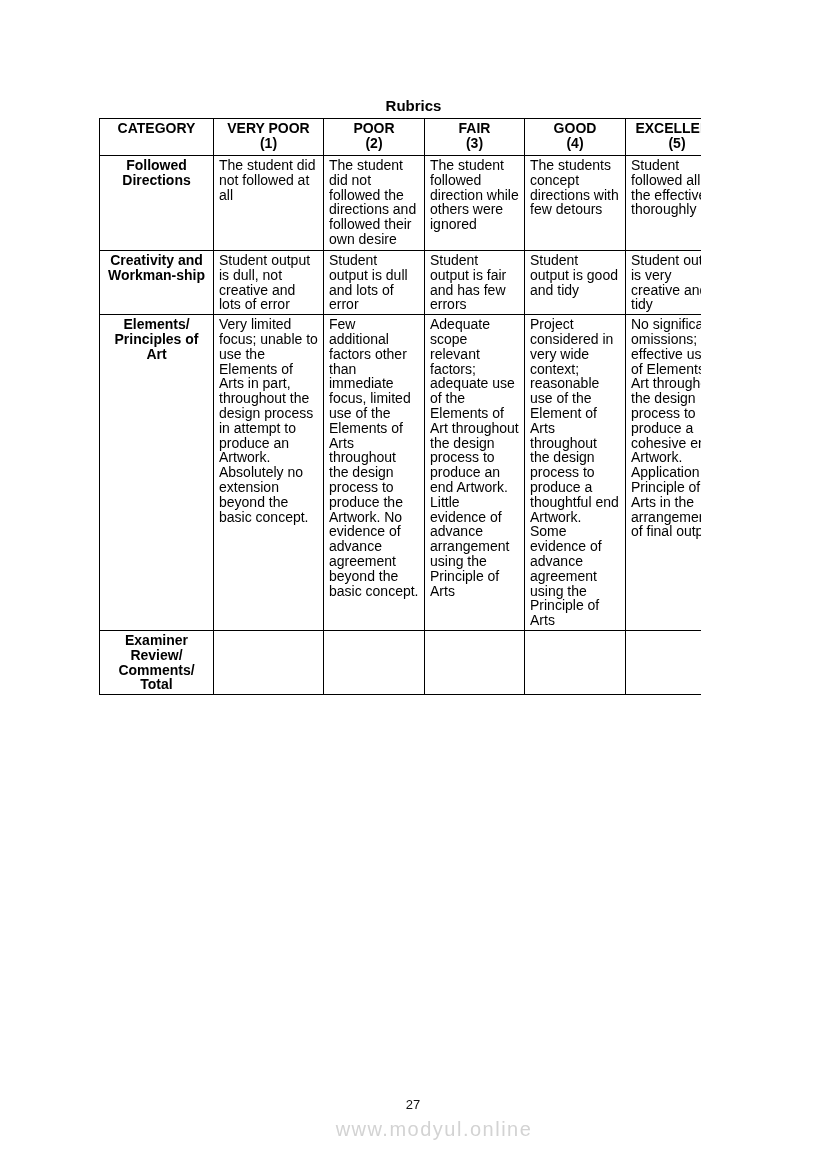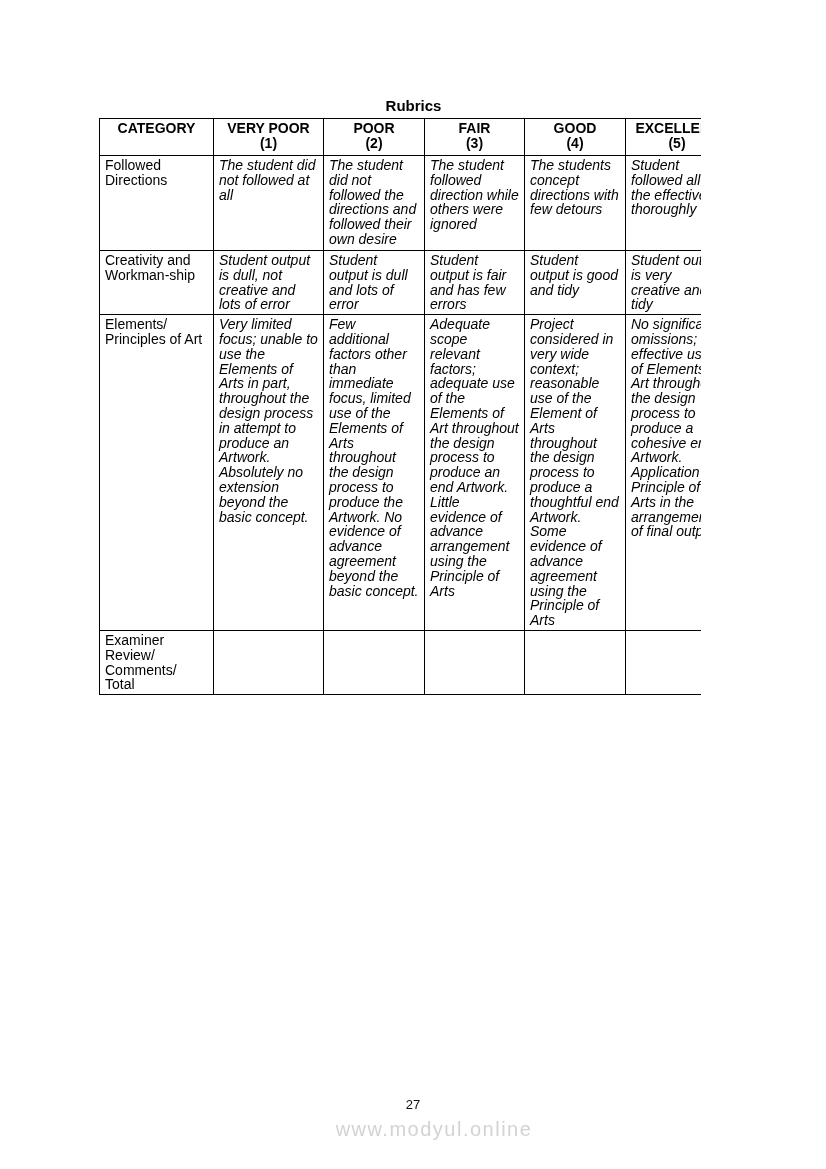--- a/index.html
+++ b/index.html
@@ -37,27 +37,26 @@
     font-size: 14px;
     line-height: 14.8px;
     overflow: hidden;
   }
   th.col-head {
     font-weight: bold;
     text-align: center;
     font-style: normal;
   }
   td.category {
-    font-weight: normal;
+    font-weight: bold;
     font-style: normal;
     white-space: pre-line;
-    text-align: left;
+    text-align: center;
   }
   td.level {
-    font-style: italic;
   }
   tr.r-head   { height: 37px; }
   tr.r-1      { height: 95px; }
   tr.r-2      { height: 49px; }
   tr.r-3      { height: 289px; }
   tr.r-4      { height: 60px; margin-top: 36px; }
   .page-number {
     position: absolute;
     top: 1097px;
     left: 0;

